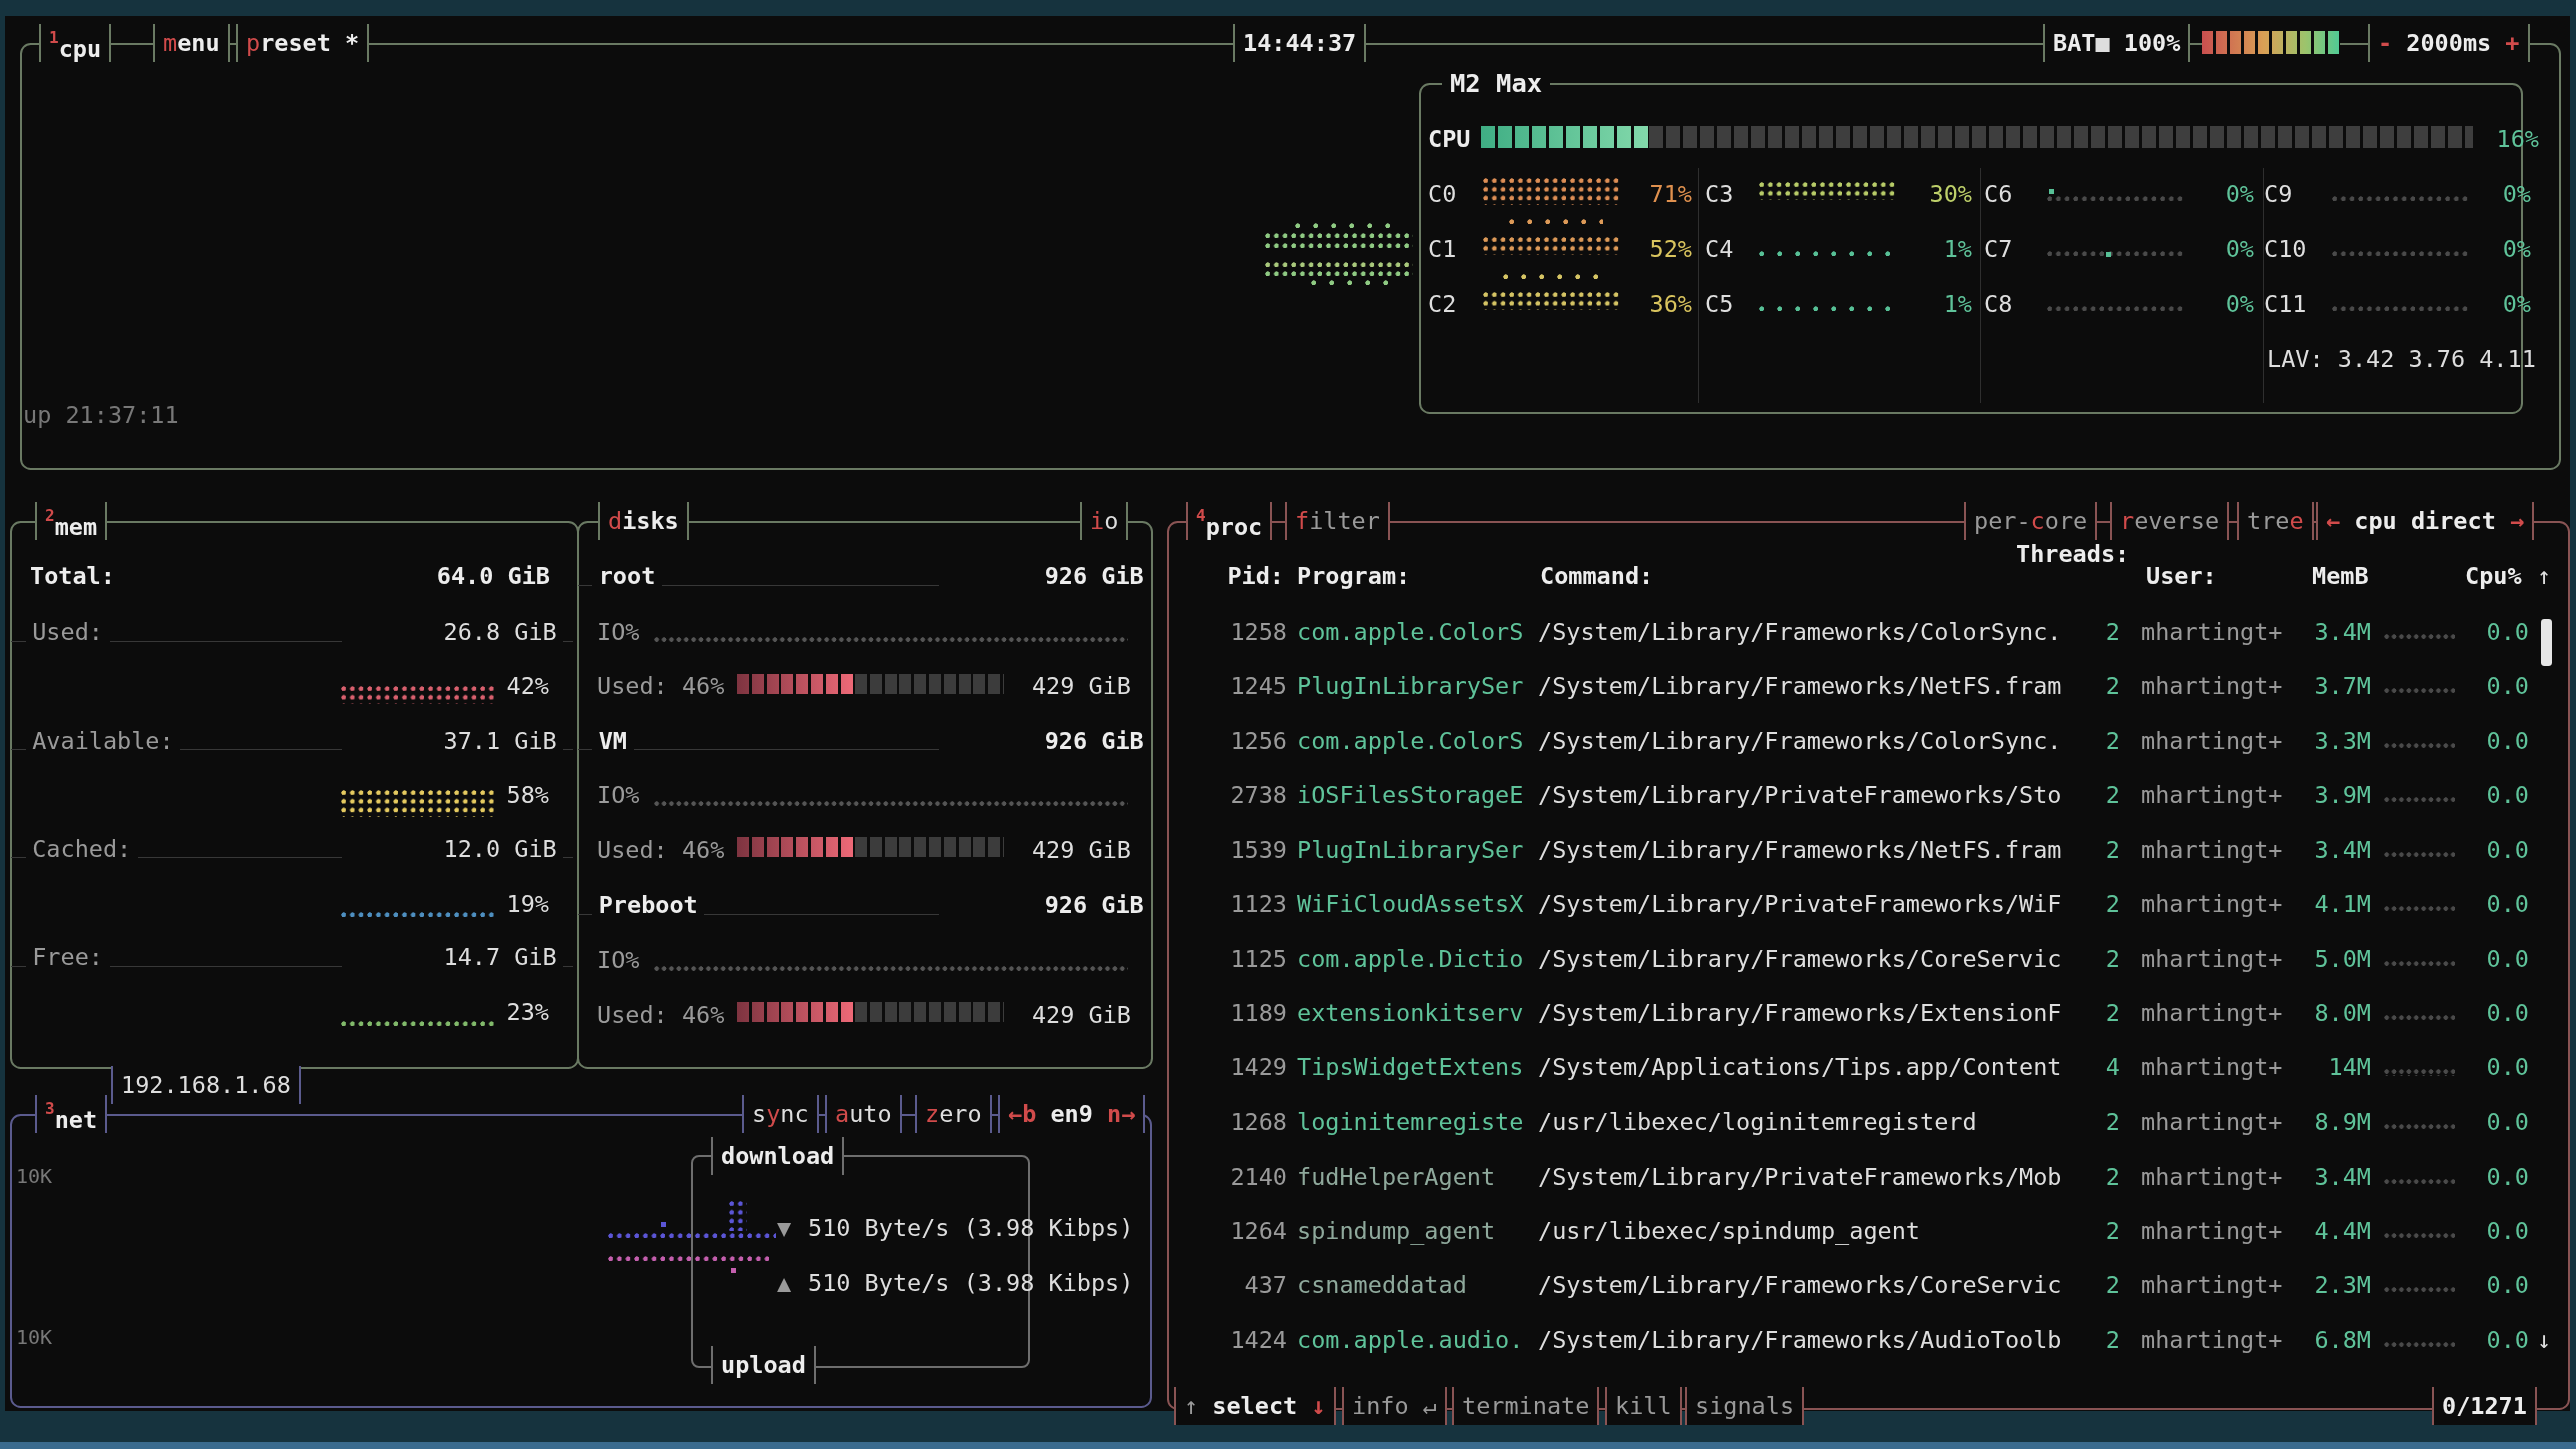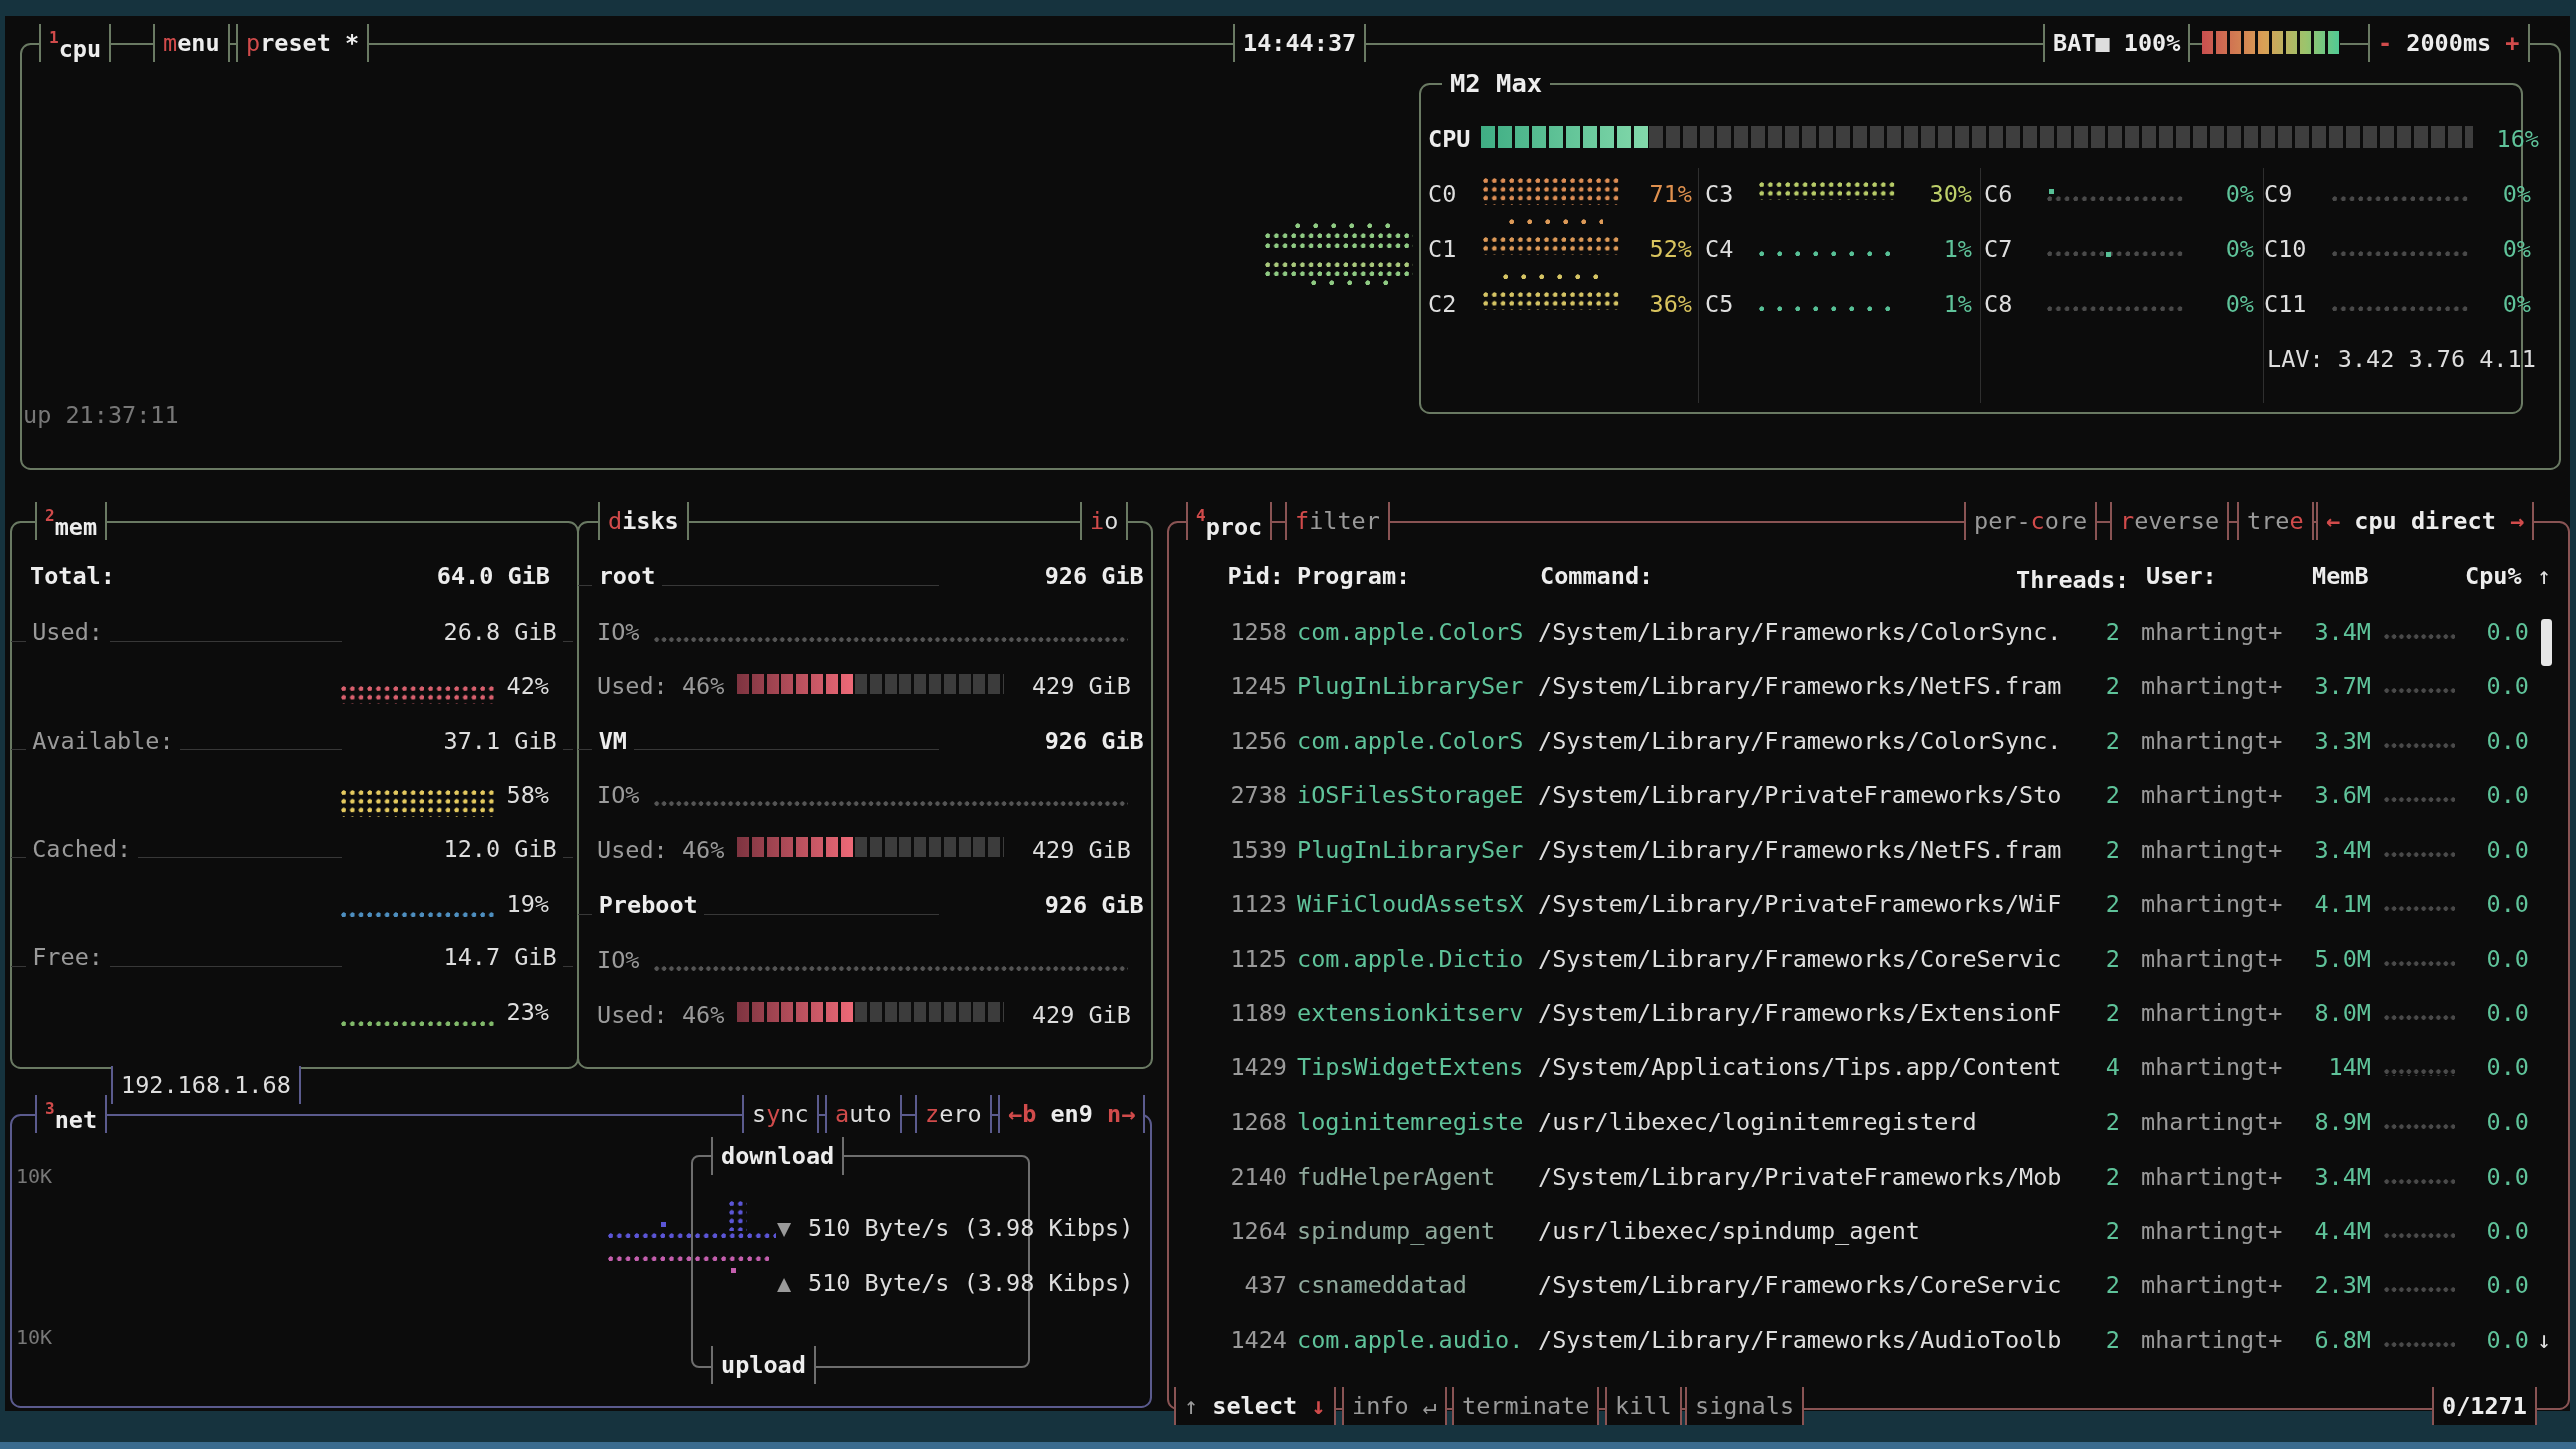--- a/index.html
+++ b/index.html
@@ -239,21 +239,21 @@
 <div class="tab pbd" style="left:1186px;top:502px"><sup class="k">4</sup><span class="b">proc</span></div>
 <div class="tab pbd" style="left:1285px;top:502px"><span class="red">f</span><span class="gray">ilter</span></div>
 <div class="tab pbd" style="left:1964px;top:502px"><span class="gray">per-</span><span class="red">c</span><span class="gray">ore</span></div>
 <div class="tab pbd" style="left:2110px;top:502px"><span class="red">r</span><span class="gray">everse</span></div>
 <div class="tab pbd" style="left:2237px;top:502px"><span class="gray">tre</span><span class="red">e</span></div>
 <div class="tab pbd" style="left:2316px;top:502px"><span class="red b">←</span><span class="b"> </span><span class="b">cpu direct</span><span class="b"> </span><span class="red b">→</span></div>
 
 <span class="t b right" style="left:1208px;top:562px;width:76px">Pid:</span>
 <span class="t b" style="left:1297px;top:562px">Program:</span>
 <span class="t b" style="left:1540px;top:562px">Command:</span>
-<span class="t b" style="left:2016px;top:566px">Threads:</span>
+<span class="t b" style="left:2016px;top:540px">Threads:</span>
 <span class="t b" style="left:2146px;top:562px">User:</span>
 <span class="t b" style="left:2312px;top:562px">MemB</span>
 <span class="t b" style="left:2465px;top:562px">Cpu%</span>
 <span class="t w" style="left:2537px;top:562px">↑</span>
 
 <div class="thumb" style="left:2541px;top:619px;height:47px"></div>
 
 <div>
 <span class="t gray right" style="left:1201px;top:618px;width:86px">1258</span>
 <span class="t teal" style="left:1297px;top:618px">com.apple.ColorS</span>
@@ -283,21 +283,21 @@
 <span class="t teal right" style="left:2281px;top:727px;width:90px">3.3M</span>
 <div class="dots fine" style="left:2384px;top:743px;width:71px;height:7.4px;--dc:#4a4a4a"></div>
 <span class="t teal right" style="left:2455px;top:727px;width:74px">0.0</span>
 </div>
 <div>
 <span class="t gray right" style="left:1201px;top:781px;width:86px">2738</span>
 <span class="t teal" style="left:1297px;top:781px">iOSFilesStorageE</span>
 <span class="t w" style="left:1538px;top:781px">/System/Library/PrivateFrameworks/Sto</span>
 <span class="t teal right" style="left:2053px;top:781px;width:67px">2</span>
 <span class="t gray" style="left:2141px;top:781px">mhartingt+</span>
-<span class="t teal right" style="left:2281px;top:781px;width:90px">3.6M</span>
+<span class="t teal right" style="left:2281px;top:781px;width:90px">3.9M</span>
 <div class="dots fine" style="left:2384px;top:797px;width:71px;height:7.4px;--dc:#4a4a4a"></div>
 <span class="t teal right" style="left:2455px;top:781px;width:74px">0.0</span>
 </div>
 <div>
 <span class="t gray right" style="left:1201px;top:836px;width:86px">1539</span>
 <span class="t teal" style="left:1297px;top:836px">PlugInLibrarySer</span>
 <span class="t w" style="left:1538px;top:836px">/System/Library/Frameworks/NetFS.fram</span>
 <span class="t teal right" style="left:2053px;top:836px;width:67px">2</span>
 <span class="t gray" style="left:2141px;top:836px">mhartingt+</span>
 <span class="t teal right" style="left:2281px;top:836px;width:90px">3.4M</span>

